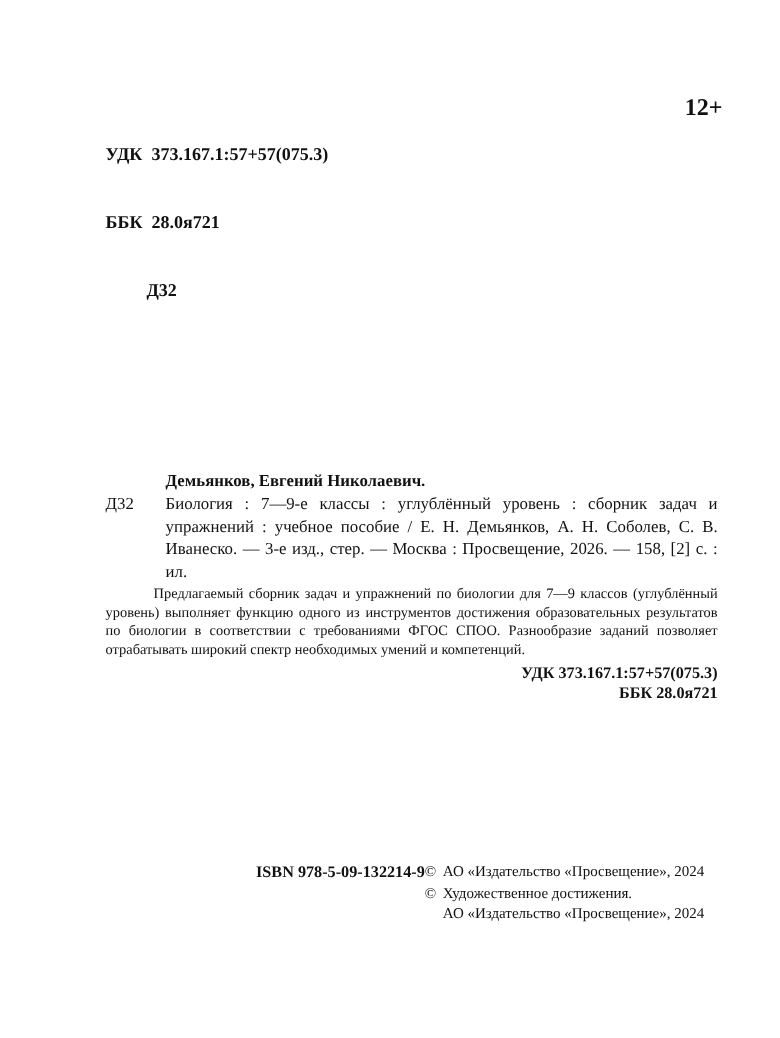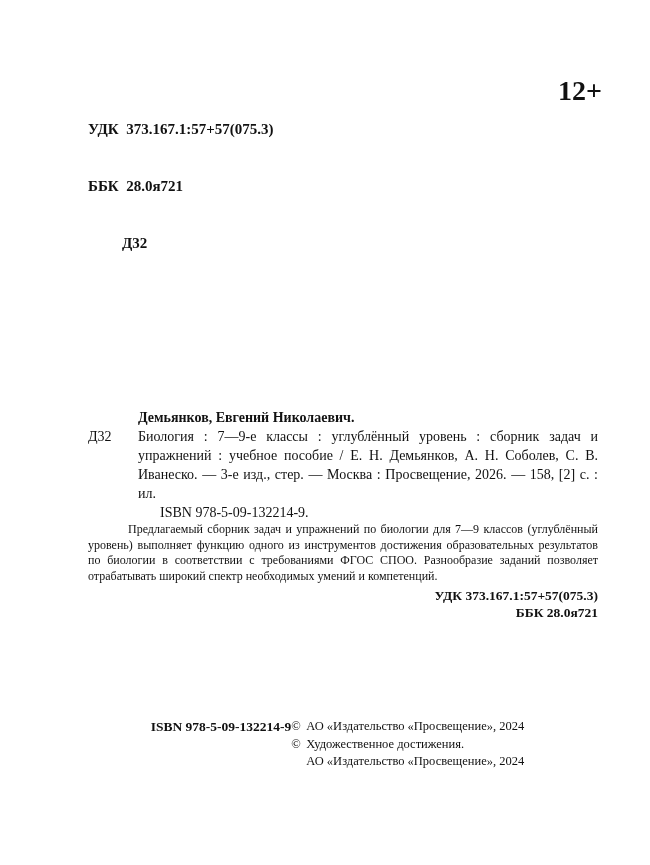--- a/index.html
+++ b/index.html
@@ -31,29 +31,29 @@
     font-weight: bold;
     font-size: 15px;
     line-height: 19px;
     white-space: pre;
   }
   .codes .code-indent {
     margin-left: 34px;
   }
   .age-badge {
     font-weight: bold;
-    font-size: 28px;
+    font-size: 20px;
     line-height: 21px;
     margin-top: -2px;
   }
 
   
   .entry-block {
     position: absolute;
-    top: 408px;
+    top: 392px;
     left: 88px;
     width: 510px;
     font-size: 14px;
     line-height: 19px;
   }
   .entry-block p {
     margin: 0;
   }
   .author-line {
     font-weight: bold;
@@ -91,21 +91,21 @@
     line-height: 17px;
   }
 
   
   .bottom-block {
     position: absolute;
     top: 718px;
     left: 88px;
     right: 52px;
     display: flex;
-    justify-content: center;
+    justify-content: flex-end;
     align-items: flex-start;
   }
   .isbn-bottom {
     font-weight: bold;
     font-size: 13.5px;
     line-height: 17px;
   }
   .copyright {
     font-size: 12.5px;
     line-height: 17.5px;
@@ -135,21 +135,20 @@
     </div>
     <div class="age-badge">12+</div>
   </div>
 
   <div class="entry-block">
     <p class="author-line">Демьянков, Евгений Николаевич.</p>
     <div class="bib-row">
       <span class="hang-code">Д32</span>
       <p class="bib-text">Биология : 7—9-е классы : углублённый уровень : сборник задач и упражнений : учебное пособие / Е. Н. Демьянков, А. Н. Соболев, С. В. Иванеско. — 3-е изд., стер. — Москва : Просвещение, 2026. — 158, [2] с. : ил.</p>
     </div>
-    <p class="isbn-line">ISBN 978-5-09-132214-9.</p>
     <p class="annotation">Предлагаемый сборник задач и упражнений по биологии для 7—9 классов (углублённый уровень) выполняет функцию одного из инструментов достижения образовательных результатов по биологии в соответствии с требованиями ФГОС СПОО. Разнообразие заданий позволяет отрабатывать широкий спектр необходимых умений и компетенций.</p>
     <div class="right-codes">
       <div>УДК 373.167.1:57+57(075.3)</div>
       <div>ББК 28.0я721</div>
     </div>
   </div>
 
   <div class="bottom-block">
     <div class="isbn-bottom">ISBN 978-5-09-132214-9</div>
     <div class="copyright">

